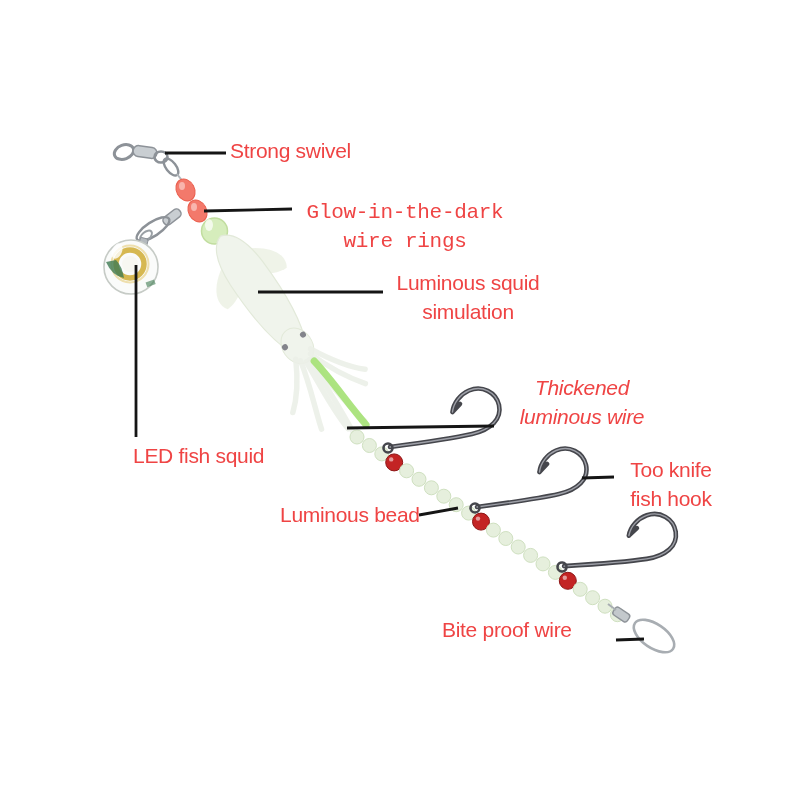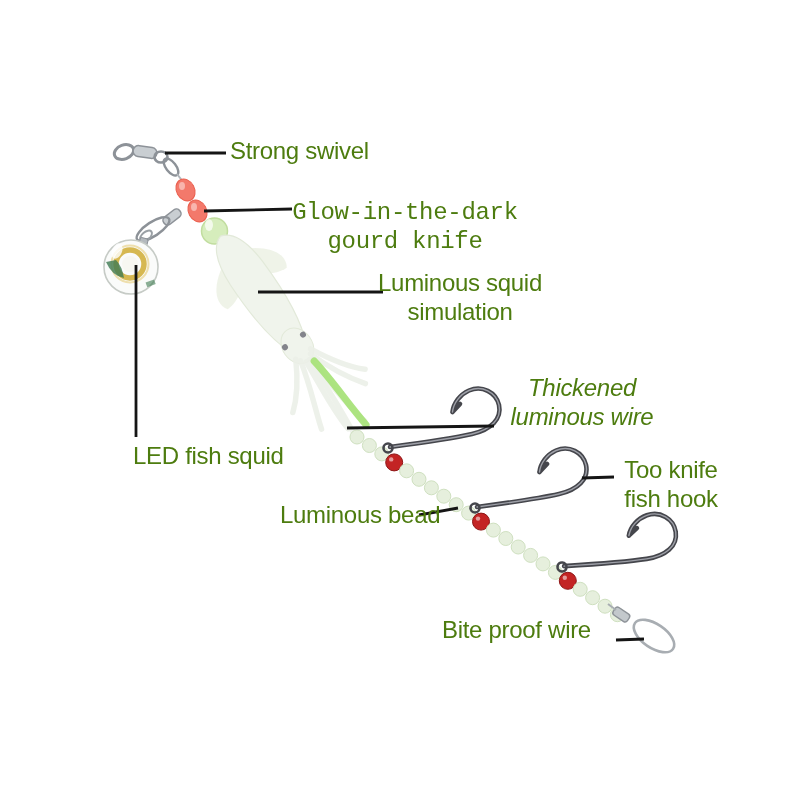--- a/index.html
+++ b/index.html
@@ -3,21 +3,21 @@
 <meta charset="utf-8">
 <title>Luminous squid fishing rig diagram</title>
 <style>
   html,body{margin:0;padding:0;background:#fff;}
   #stage{
     position:relative;width:800px;height:800px;background:#ffffff;overflow:hidden;
     font-family:"Liberation Sans","DejaVu Sans",sans-serif;
   }
   #art{position:absolute;left:0;top:0;}
   .label{
-    position:absolute;font-size:24px;line-height:29px;color:#4d7c0f;
+    position:absolute;font-size:21px;line-height:29px;color:#ef4444;
     letter-spacing:-0.3px;white-space:nowrap;
   }
   .label span{display:block;}
   .center{text-align:center;}
 </style>
 </head>
 <body>
 
 <div id="stage" role="img">
 
@@ -142,24 +142,24 @@
       <line x1="616" y1="640" x2="644" y2="639"></line>
     </g>
   </svg>
 
   <div class="label" style="left:230px;top:136px;">
     <span>Strong swivel</span>
   </div>
 
   <div class="label center" style="left:285px;top:198px;width:240px;font-family:Liberation Mono, monospace;">
     <span>Glow-in-the-dark</span>
-    <span>gourd knife</span>
+    <span>wire rings</span>
   </div>
 
-  <div class="label center" style="left:350px;top:268px;width:220px;">
+  <div class="label center" style="left:358px;top:268px;width:220px;">
     <span>Luminous squid</span>
     <span>simulation</span>
   </div>
 
   <div class="label center" style="left:472px;top:373px;width:220px;font-style:italic;">
     <span>Thickened</span>
     <span>luminous wire</span>
   </div>
 
   <div class="label center" style="left:591px;top:455px;width:160px;">

